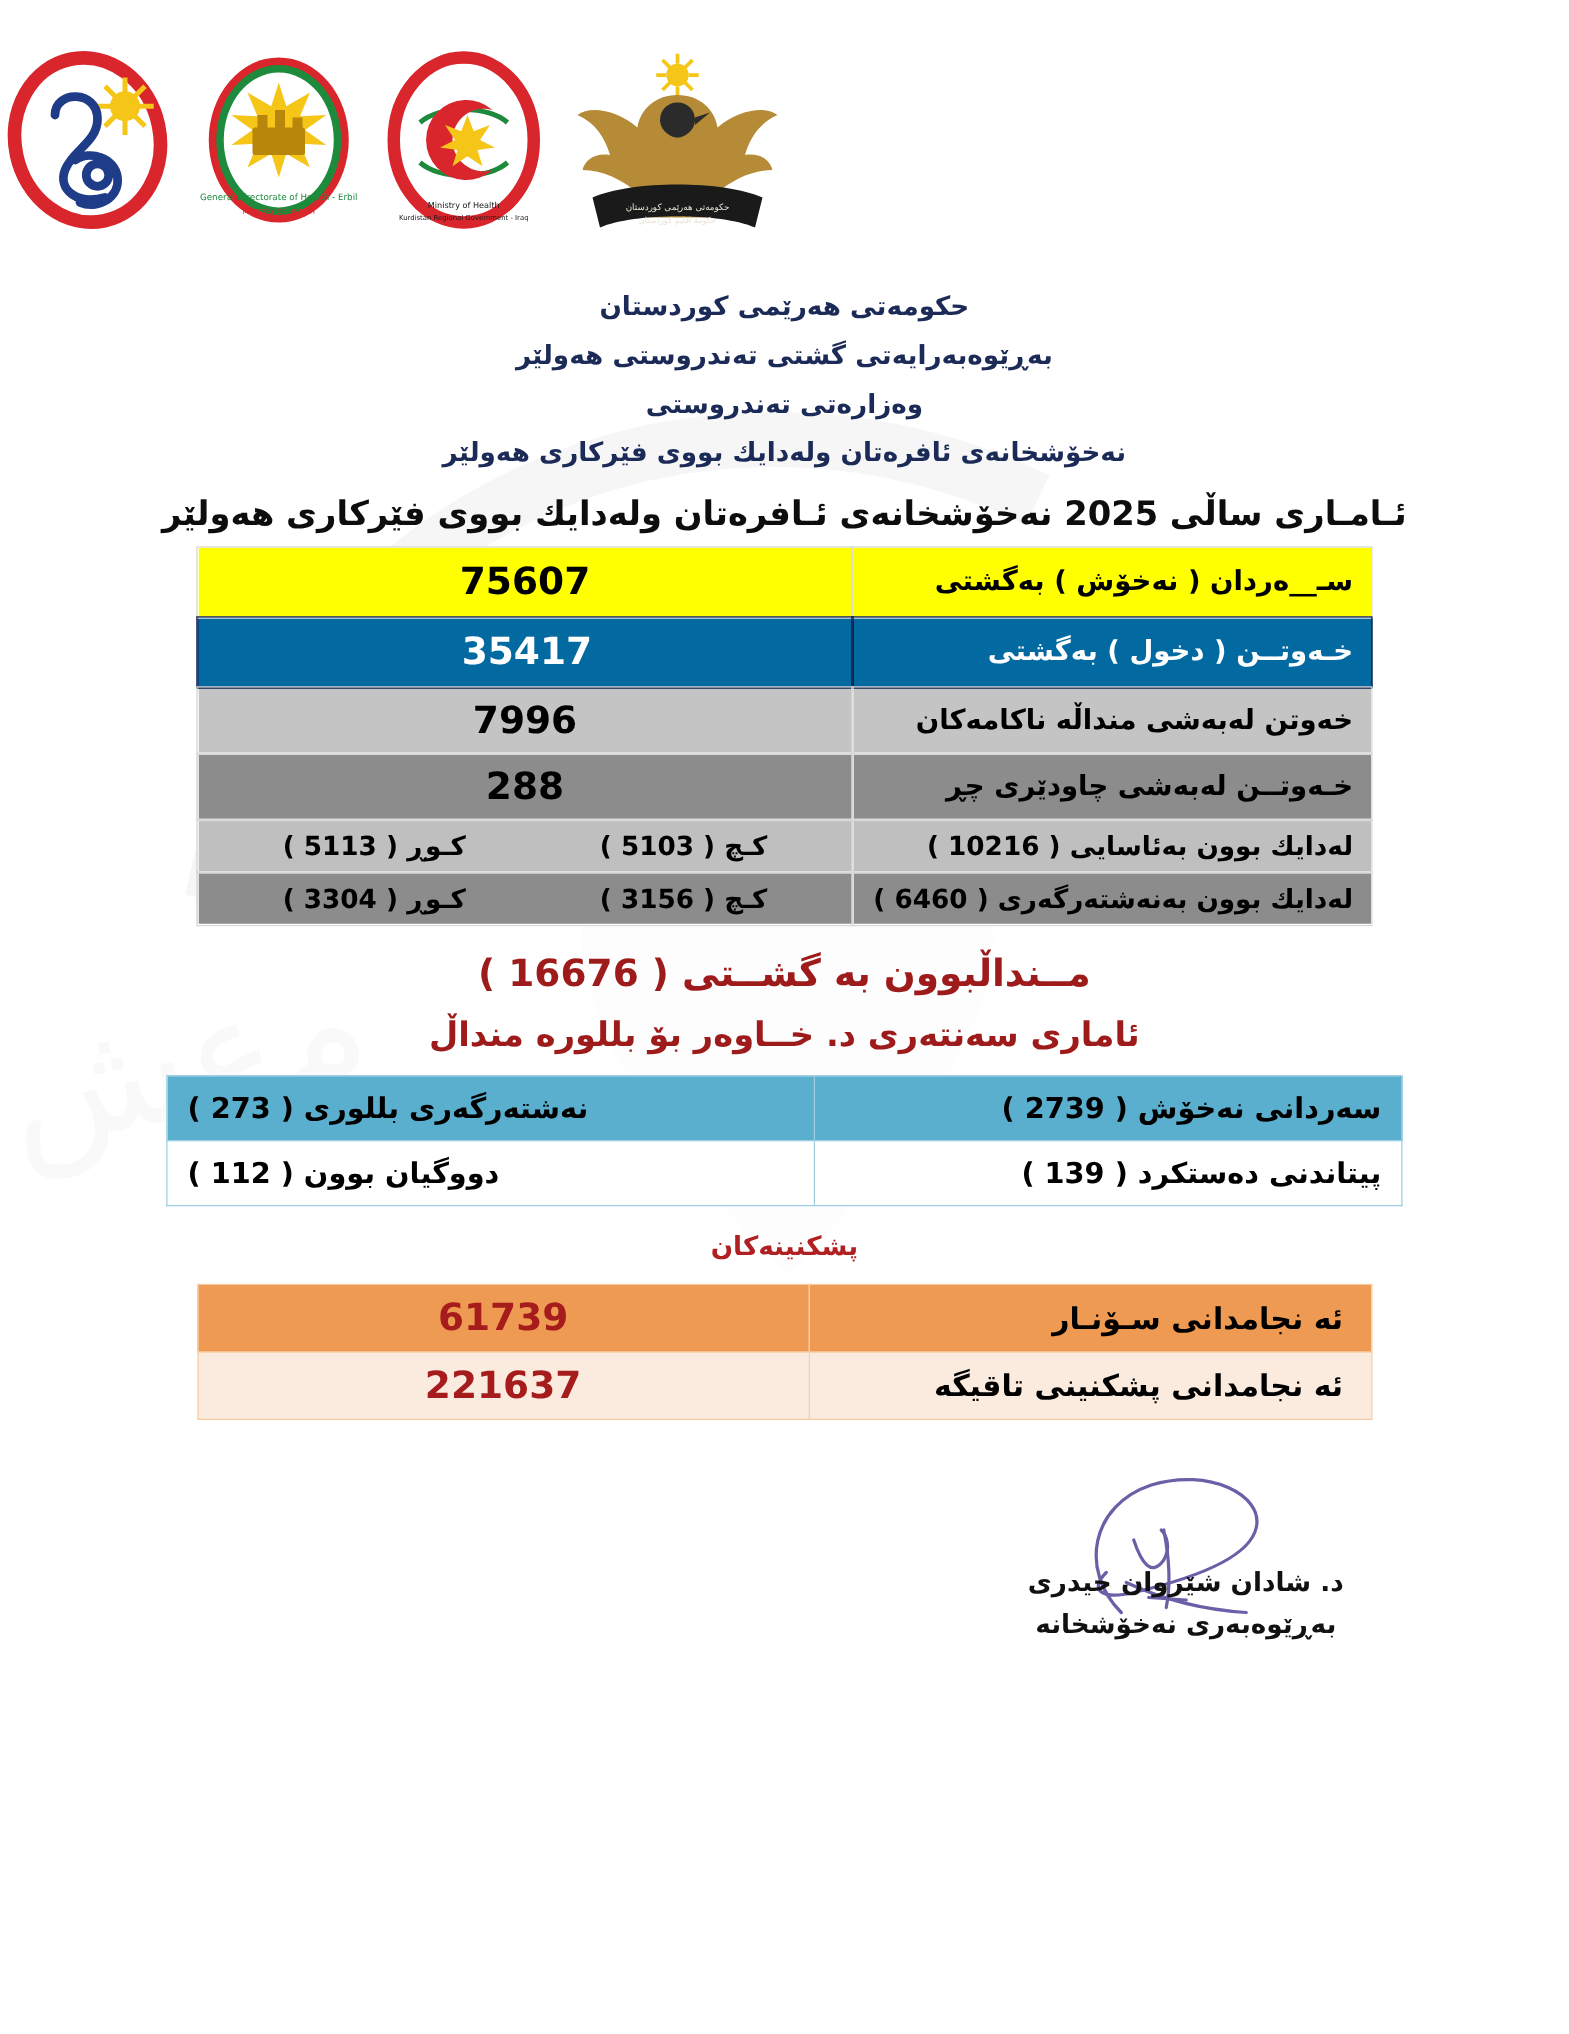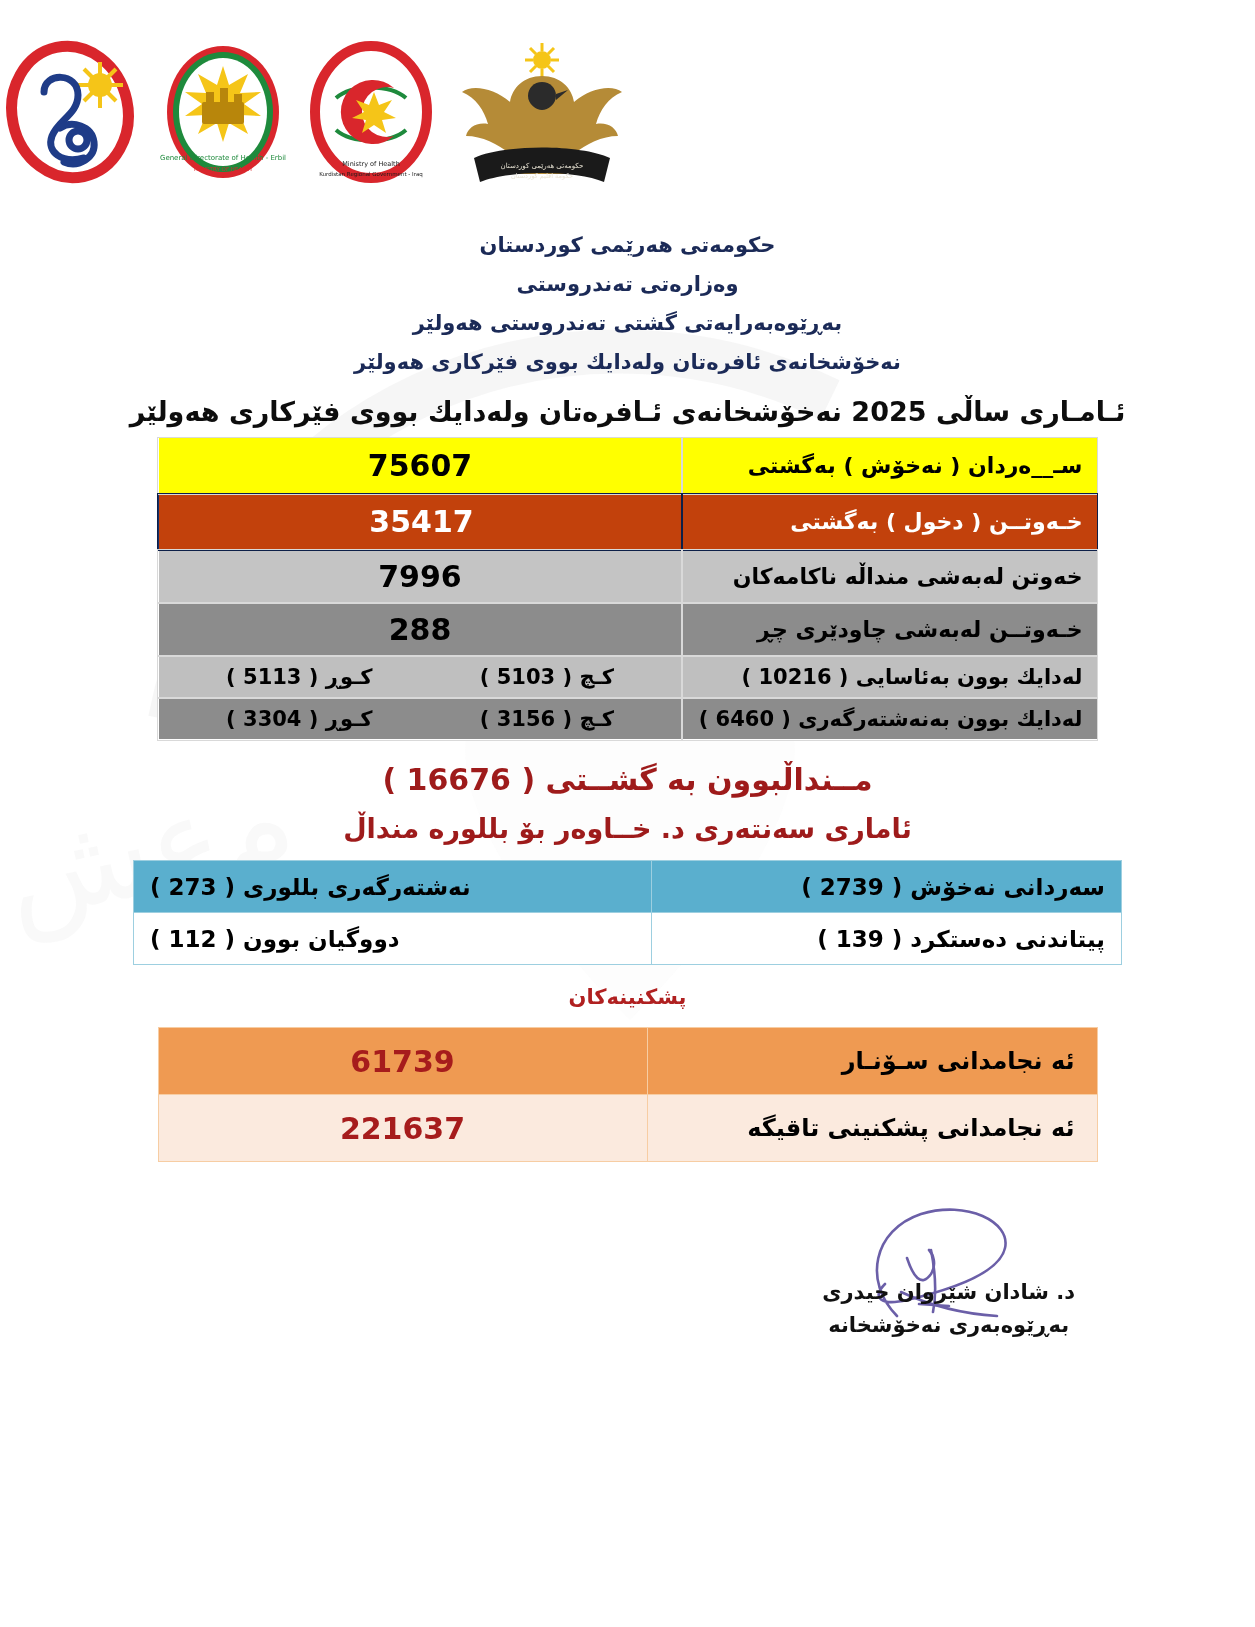--- a/index.html
+++ b/index.html
@@ -97,21 +97,21 @@
     padding: 0;
   }
   .split-inner {
     display: flex;
     justify-content: space-around;
     align-items: center;
     width: 100%;
   }
 
   tr.r-yellow td { background: #ffff00; color: #000; height: 56px; }
-  tr.r-navy   td { background: #c2410c; color: #ffffff; height: 56px; border-color:#15306b;padding-left:17px; }
+  tr.r-navy   td { background: #0369a1; color: #ffffff; height: 56px; border-color:#15306b;padding-left:17px; }
   tr.r-navy td { outline: 1px solid #0d1f48; }
   tr.r-gray1  td { background: #c4c4c4; color: #000; height: 53px; }
   tr.r-gray2  td { background: #8c8c8c; color: #000; height: 53px; }
   tr.r-gray3  td { background: #bfbfbf; color: #000; height: 42px; }
   tr.r-gray4  td { background: #8c8c8c; color: #000; height: 42px; }
   tr.r-gray3 td.label, tr.r-gray4 td.label { font-size: 21px; }
 
   
   .red-heading {
     text-align: center;
@@ -142,21 +142,21 @@
   tr.r-cyan td { background: #5aafce; color: #000; }
   tr.r-white td { background: #ffffff; color: #000; }
   td.cy-right { width: 470px; text-align: right; }
   td.cy-left  { width: 518px; text-align: left; }
 
   
   table.orange-table { width: 940px; margin-top: 4px; }
   table.orange-table td {
     border: 1px solid #f7cda3;
     padding: 0 22px;
-    height: 67px;
+    height: 54px;
     vertical-align: middle;
     margin-left: 33px;
   }
   tr.r-orange td { background: #ef9a52; }
   tr.r-peach  td { background: #fbeade; }
   td.o-label {
     width: 450px; text-align: right;
     font-weight: bold; font-size: 24px; color: #000;
   }
   td.o-value {
@@ -285,22 +285,22 @@
       <g fill="#1a1a1a">
         <path d="M20 118 C 50 104, 126 104, 156 118 L 150 142 C 122 130, 54 130, 26 142 Z"></path>
       </g>
       <text x="88" y="128" font-size="7" fill="#e8e3d4" text-anchor="middle" font-family="'DejaVu Sans', sans-serif">حكومەتی هەرێمی كوردستان</text>
       <text x="88" y="138" font-size="6.5" fill="#e8e3d4" text-anchor="middle" font-family="'DejaVu Sans', sans-serif">حكومة اقليم كوردستان</text>
     </svg>
   </div>
 
   <div class="header-block">
     <div class="header-line">حكومەتی هەرێمی كوردستان</div>
+    <div class="header-line">بەڕێوەبەرایەتی گشتی تەندروستی هەولێر</div>
     <div class="header-line">وەزارەتی تەندروستی</div>
-    <div class="header-line">بەڕێوەبەرایەتی گشتی تەندروستی هەولێر</div>
     <div class="header-line">نەخۆشخانەی ئافرەتان ولەدایك بووی فێركاری هەولێر</div>
   </div>
 
   <div class="main-title">ئـامـاری ساڵی 2025 نەخۆشخانەی ئـافرەتان ولەدایك بووی فێركاری هەولێر</div>
 
   <table class="stat main-table">
     <tbody>
       <tr class="r-yellow">
         <td class="label">سـ__ەردان  ( نەخۆش )  بەگشتی</td>
         <td class="value">75607</td>

